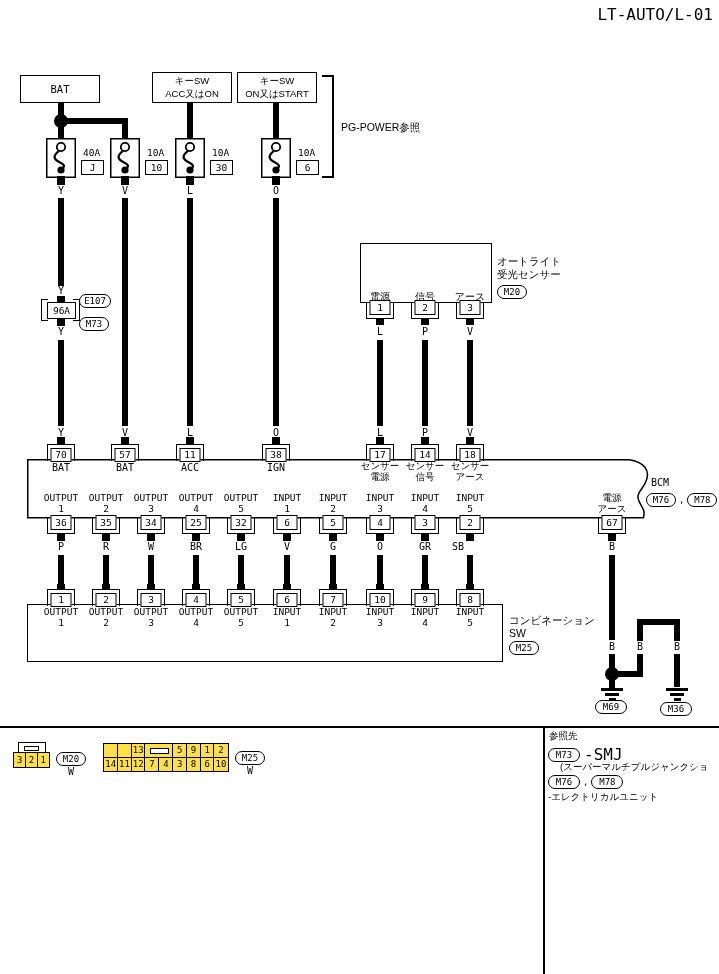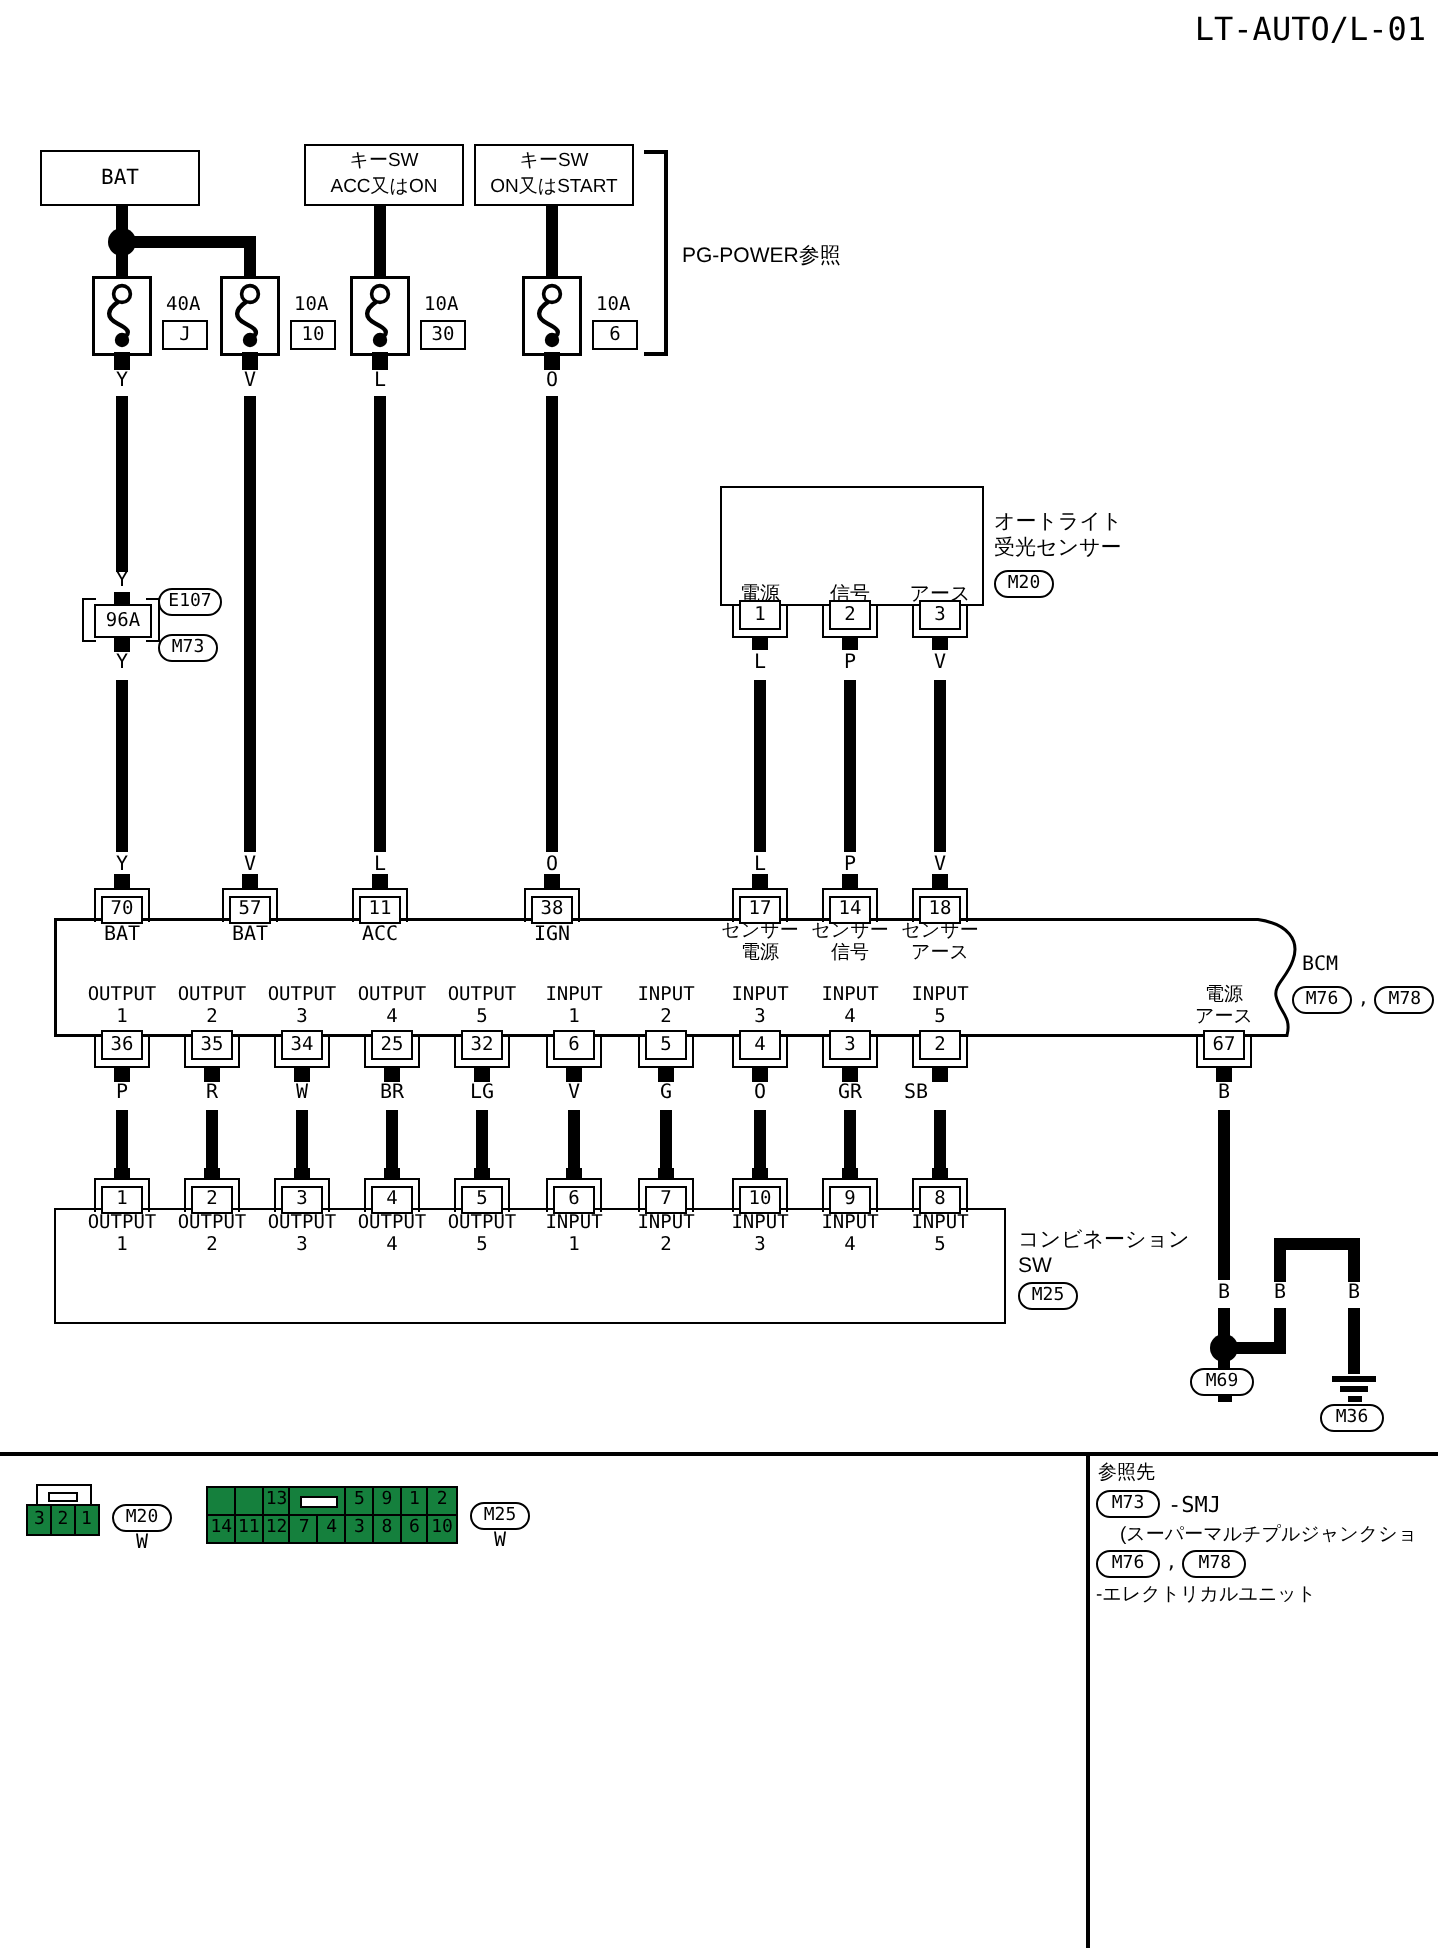--- a/index.html
+++ b/index.html
@@ -27,21 +27,21 @@
   .tD .tn{bottom:-1.5px}
   .ovl{border:1.5px solid #000;border-radius:8px;background:#fff;display:flex;align-items:center;
       justify-content:center;font-family:"DejaVu Sans Mono",monospace;font-size:9px;height:14px;padding:0 3px}
   .aovl{position:absolute}
   .dot{position:absolute;width:14px;height:14px;border-radius:50%;background:#000}
   .row{position:absolute;display:flex;align-items:center;gap:3px}
   .flg{position:absolute;width:7px;height:22px}
   .flgL{border:1.5px solid #000;border-right:none}
   .flgR{border:1.5px solid #000;border-left:none}
   .gl{position:absolute;height:2.5px;background:#000}
-  .cell{position:absolute;height:15.5px;border:1.5px solid #000;background:#15803d;display:flex;
+  .cell{position:absolute;height:15.5px;border:1.5px solid #000;background:#fde047;display:flex;
       align-items:center;justify-content:center;font-family:"DejaVu Sans Mono",monospace;font-size:9px}
 </style>
 </head>
 <body>
 
 <div id="canvas">
 
   <div class="a mono" style="left:588px;top:5px;width:125px;font-size:16px;text-align:right">LT-AUTO/L-01</div>
 
   <div class="w" style="left:58px;top:101px;width:6px;height:40px"></div>
@@ -382,21 +382,21 @@
   <div class="a">
     <div class="gl" style="left:601px;top:688px;width:22px"></div>
     <div class="gl" style="left:605px;top:693px;width:14px"></div>
     <div class="gl" style="left:609px;top:698px;width:7px"></div>
   </div>
   <div class="a">
     <div class="gl" style="left:666px;top:688px;width:22px"></div>
     <div class="gl" style="left:670px;top:693px;width:14px"></div>
     <div class="gl" style="left:674px;top:698px;width:7px"></div>
   </div>
-  <div class="aovl ovl" style="left:595px;top:684px;width:32px">M69</div>
+  <div class="aovl ovl" style="left:595px;top:700px;width:32px">M69</div>
   <div class="aovl ovl" style="left:660px;top:702px;width:32px">M36</div>
 
   <div class="w" style="left:0;top:726px;width:719px;height:2px"></div>
   <div class="w" style="left:543px;top:726px;width:2px;height:248px"></div>
 
   <div class="bx" style="left:18px;top:742px;width:28px;height:12px"></div>
   <div class="bx" style="left:24px;top:745.5px;width:15px;height:5.5px;border-width:1.2px"></div>
   <div class="cell" style="left:13px;top:752px;width:13.3px">3</div>
   <div class="cell" style="left:24.8px;top:752px;width:13.3px">2</div>
   <div class="cell" style="left:36.6px;top:752px;width:13.3px">1</div>
@@ -420,21 +420,21 @@
   <div class="cell" style="left:172px;top:756.5px;width:15.3px">3</div>
   <div class="cell" style="left:185.8px;top:756.5px;width:15.3px">8</div>
   <div class="cell" style="left:199.6px;top:756.5px;width:15.3px">6</div>
   <div class="cell" style="left:213.4px;top:756.5px;width:15.3px">10</div>
   <div class="aovl ovl" style="left:235px;top:751px;width:30px">M25</div>
   <div class="cl" style="left:250px;top:765px">W</div>
 
   <div class="a jp" style="left:549px;top:730px;font-size:9.5px">参照先</div>
   <div class="row" style="left:548px;top:745px;gap:4px">
     <div class="ovl" style="width:32px">M73</div>
-    <span class="mono" style="font-size:11px">-SMJ</span>
+    <span class="mono" style="font-size:16px">-SMJ</span>
   </div>
   <div class="a jp" style="left:560px;top:761px;font-size:9.5px">(スーパーマルチプルジャンクション)</div>
   <div class="row" style="left:548px;top:775px;gap:3px">
     <div class="ovl" style="width:32px">M76</div>
     <span class="mono" style="font-size:9px">,</span>
     <div class="ovl" style="width:32px">M78</div>
   </div>
   <div class="a jp" style="left:548px;top:791px;font-size:9.5px">-エレクトリカルユニット</div>
 
 </div>

